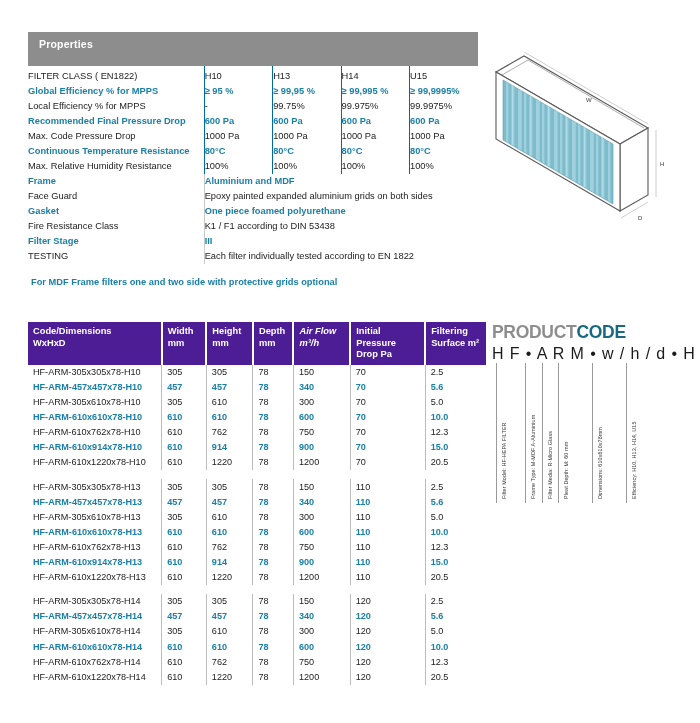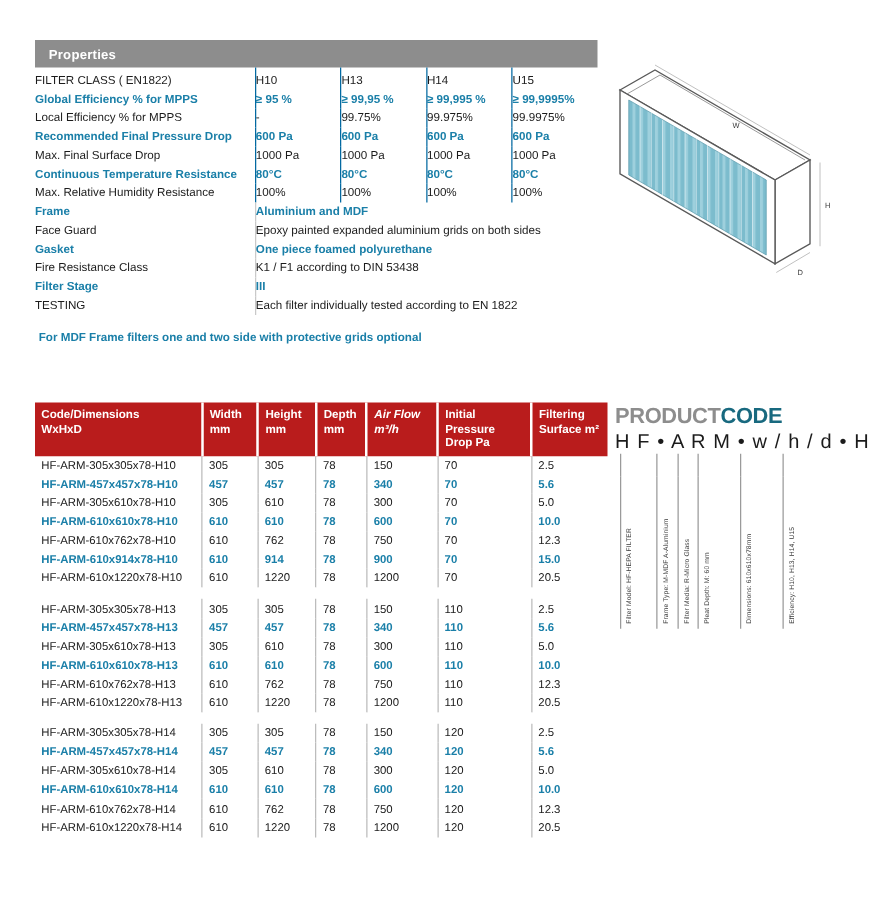--- a/index.html
+++ b/index.html
@@ -19,21 +19,21 @@
   #props-block {
     position: absolute;
     left: 28px; top: 32px;
     width: 450px;
   }
   #props-header {
     background: #8d8d8d;
     color: #ffffff;
     font-size: 10.5px;
     font-weight: bold;
-    padding: 6px 10px 4px 11px;
+    padding: 6px 10px 16px 11px;
     letter-spacing: .2px;
   }
   table.props {
     border-collapse: collapse;
     width: 100%;
     table-layout: fixed;
     font-size: 9.3px;
   }
   table.props td {
     padding: 2px 0 2px 0;
@@ -68,21 +68,21 @@
     left: 28px; top: 322px;
     width: 458px;
   }
   table.dims {
     border-collapse: collapse;
     table-layout: fixed;
     width: 100%;
     font-size: 9.1px;
   }
   table.dims th {
-    background: #b91c1c;
+    background: #4c1d95;
     color: #ffffff;
     font-size: 9.3px;
     font-weight: bold;
     text-align: left;
     vertical-align: top;
     padding: 4px 4px 4px 5px;
     border-right: 2px solid #ffffff;
     line-height: 1.25;
     height: 30px;
   }
@@ -194,21 +194,21 @@
           <td class="pv">99.9975%</td>
         </tr>
         <tr class="blue">
           <td class="pname">Recommended Final Pressure Drop</td>
           <td class="pv">600 Pa</td>
           <td class="pv">600 Pa</td>
           <td class="pv">600 Pa</td>
           <td class="pv">600 Pa</td>
         </tr>
         <tr class="dark">
-          <td class="pname">Max. Final Surface Drop</td>
+          <td class="pname">Max. Code Pressure Drop</td>
           <td class="pv">1000 Pa</td>
           <td class="pv">1000 Pa</td>
           <td class="pv">1000 Pa</td>
           <td class="pv">1000 Pa</td>
         </tr>
         <tr class="blue">
           <td class="pname">Continuous Temperature Resistance</td>
           <td class="pv">80°C</td>
           <td class="pv">80°C</td>
           <td class="pv">80°C</td>
@@ -438,20 +438,29 @@
           <td class="c-fs">10.0</td>
         </tr>
         <tr class="dark">
           <td class="c-code">HF-ARM-610x762x78-H13</td>
           <td class="c-w">610</td>
           <td class="c-h">762</td>
           <td class="c-d">78</td>
           <td class="c-af">750</td>
           <td class="c-ip">110</td>
           <td class="c-fs">12.3</td>
+        </tr>
+        <tr class="blue">
+          <td class="c-code">HF-ARM-610x914x78-H13</td>
+          <td class="c-w">610</td>
+          <td class="c-h">914</td>
+          <td class="c-d">78</td>
+          <td class="c-af">900</td>
+          <td class="c-ip">110</td>
+          <td class="c-fs">15.0</td>
         </tr>
         <tr class="dark">
           <td class="c-code">HF-ARM-610x1220x78-H13</td>
           <td class="c-w">610</td>
           <td class="c-h">1220</td>
           <td class="c-d">78</td>
           <td class="c-af">1200</td>
           <td class="c-ip">110</td>
           <td class="c-fs">20.5</td>
         </tr>

